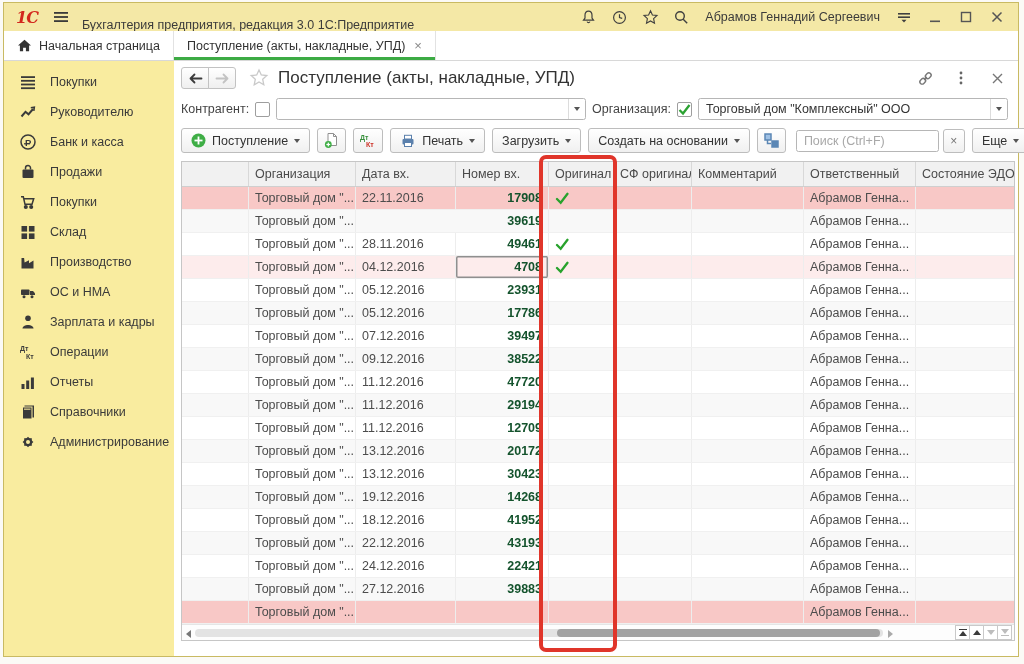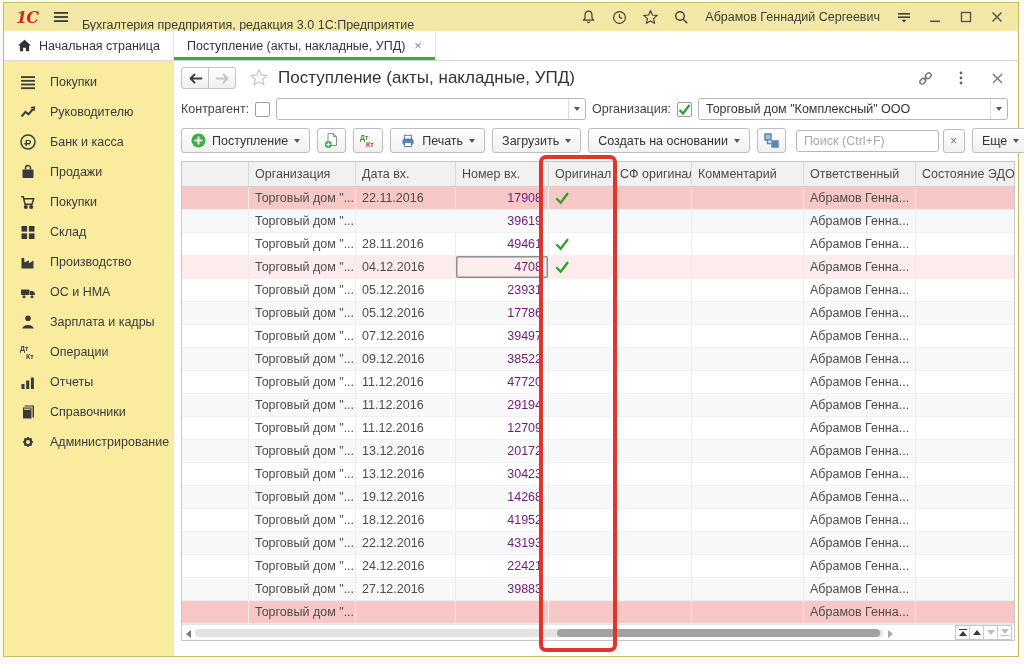--- a/index.html
+++ b/index.html
@@ -63,21 +63,21 @@
   .grid { width:834px; margin:5px 0 0 7px; border:1px solid #c6c6c6; background:#fff; }
   .g-head { display:flex; height:25px; background:#f1f1f1; border-bottom:1px solid #cfcfcf; }
   .g-hcell { border-right:1px solid #d8d8d8; padding:0 6px; display:flex; align-items:center; color:#4a4a4a; white-space:nowrap; overflow:hidden; flex:none; }
   .g-hcell:last-child { border-right:none; }
   .g-row { display:flex; height:23px; border-bottom:1px solid #f0f0f0; background:#fff; }
   .g-row.stripe { background:#f8f8f8; }
   .g-row.strong { background:#f8c8c6; }
   .g-row.light  { background:#fdecec; }
   .g-cell { border-right:1px solid #ededed; padding:0 6px; display:flex; align-items:center; color:#4c4c4c; white-space:nowrap; overflow:hidden; flex:none; }
   .g-cell:last-child { border-right:none; }
-  .g-cell.num { justify-content:flex-end; color:#701a75; }
+  .g-cell.num { justify-content:flex-end; color:#14532d;font-weight:bold; }
   .g-cell.current { box-shadow: inset 0 0 0 1.5px #8f8f8f; border-radius:2px; }
   .g-scroll { position:relative; height:16px; background:#fdfdfd; border-top:1px solid #e5e5e5; }
   .sc-arrow-l { position:absolute; left:4px; top:5px; width:0; height:0; border-top:4px solid transparent; border-bottom:4px solid transparent; border-right:5px solid #777; }
   .sc-arrow-r { position:absolute; left:706px; top:5px; width:0; height:0; border-top:4px solid transparent; border-bottom:4px solid transparent; border-left:5px solid #aaa; }
   .sc-track { position:absolute; left:13px; top:4px; width:688px; height:8px; background:#e3e3e3; border-radius:4px; }
   .sc-thumb { position:absolute; left:362px; top:0; width:323px; height:8px; background:#a2a2a2; border-radius:4px; }
   .g-navgroup { position:absolute; right:2px; top:0; display:flex; }
   .g-nav-btn { width:15px; height:15px; border:1px solid #c9c9c9; background:#fff; margin-left:-1px; display:flex; flex-direction:column; align-items:center; justify-content:center; gap:1px; }
   .tri-up   { width:0; height:0; border-left:4px solid transparent; border-right:4px solid transparent; border-bottom:5px solid #3a3a3a; }
   .tri-down { width:0; height:0; border-left:4px solid transparent; border-right:4px solid transparent; border-top:5px solid #bdbdbd; }

